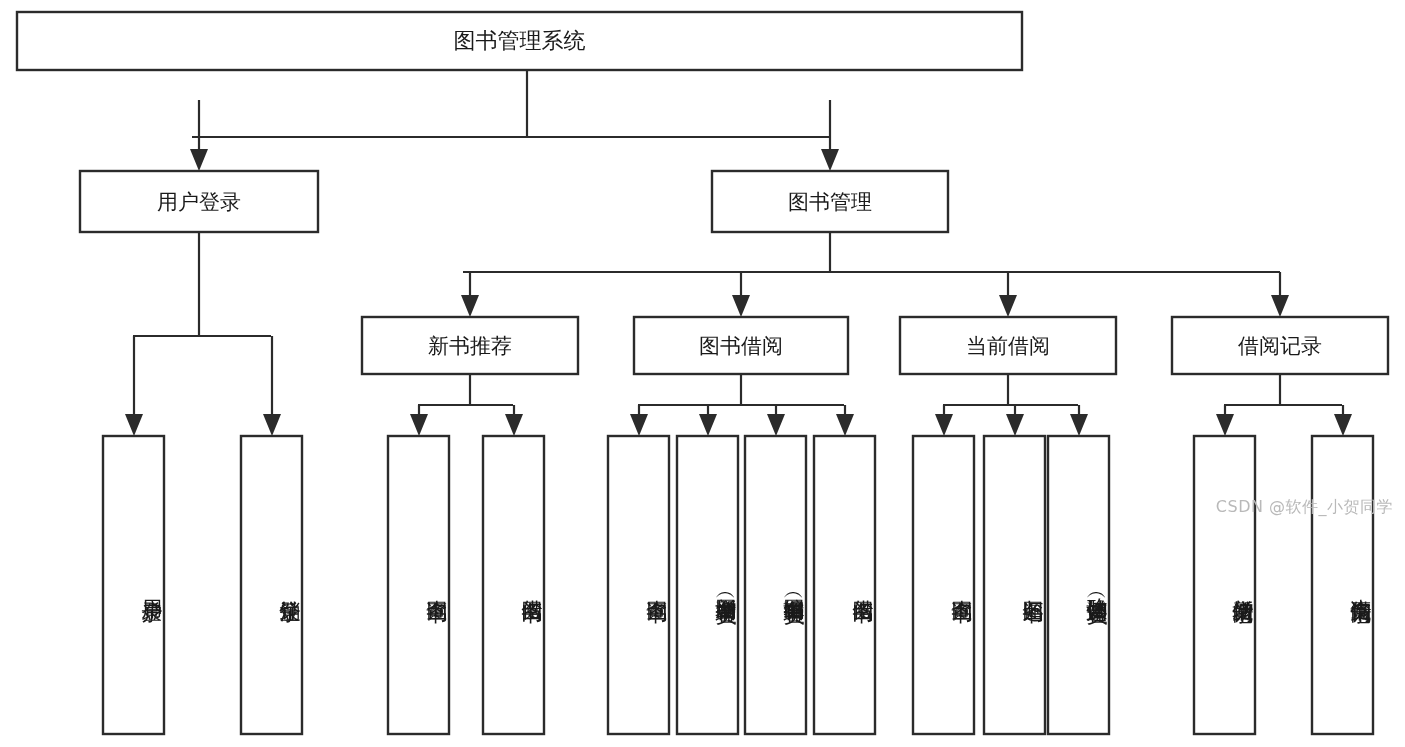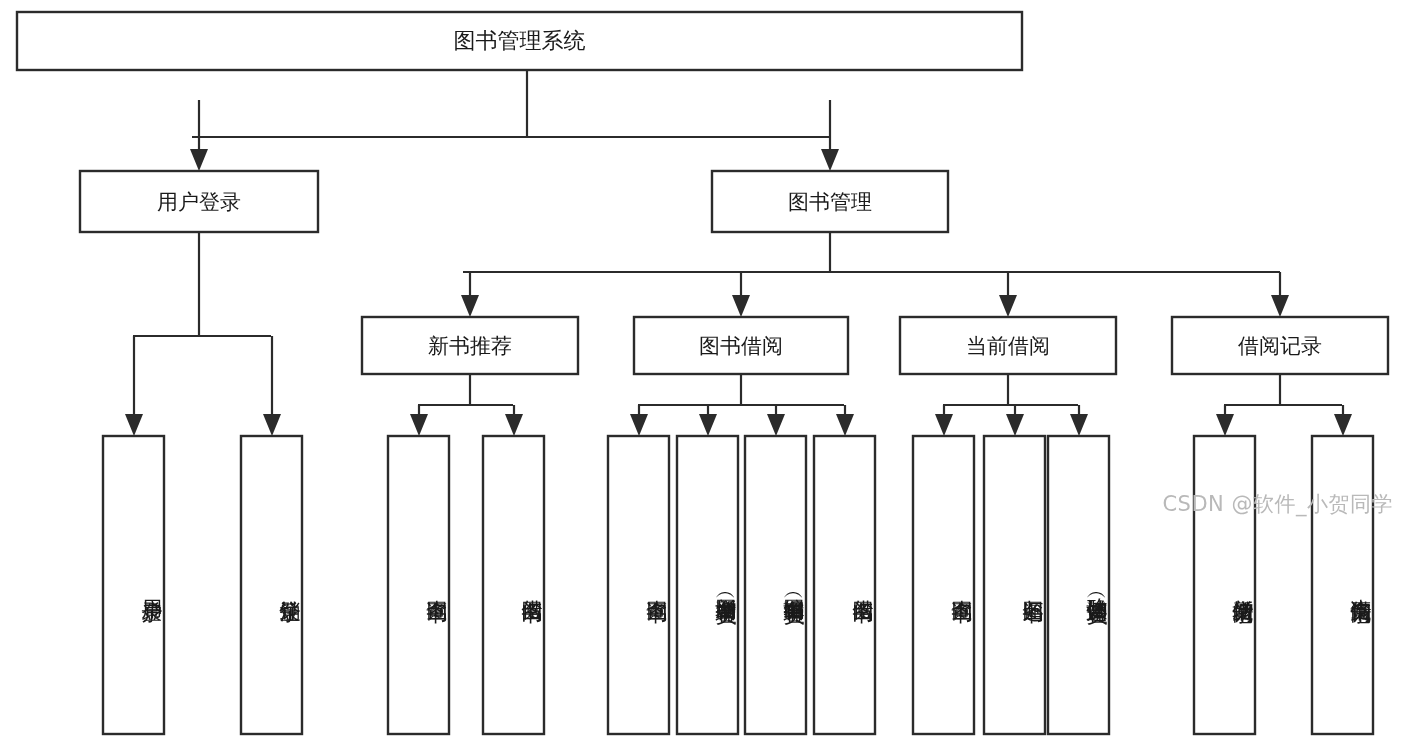--- a/index.html
+++ b/index.html
@@ -69,21 +69,21 @@
     color: #1a1a1a;
     letter-spacing: 1px;
     white-space: nowrap;
     pointer-events: none;
   }
   .watermark {
     position: absolute;
     right: 12px;
     bottom: 6px;
     font-family: "DejaVu Sans", "Liberation Sans", sans-serif;
-    font-size: 21px;
+    font-size: 16px;
     color: #b9b9b9;
     letter-spacing: 0.5px;
     white-space: nowrap;
   }
 </style>
 </head>
 <body>
 
 <div id="diagram-root">
 

